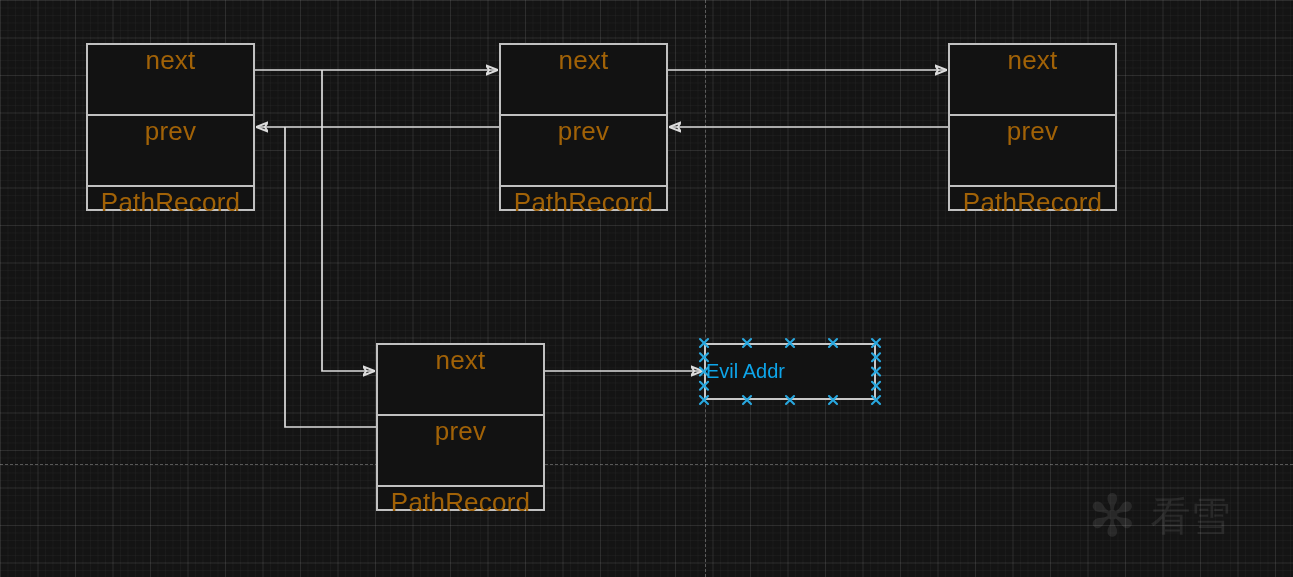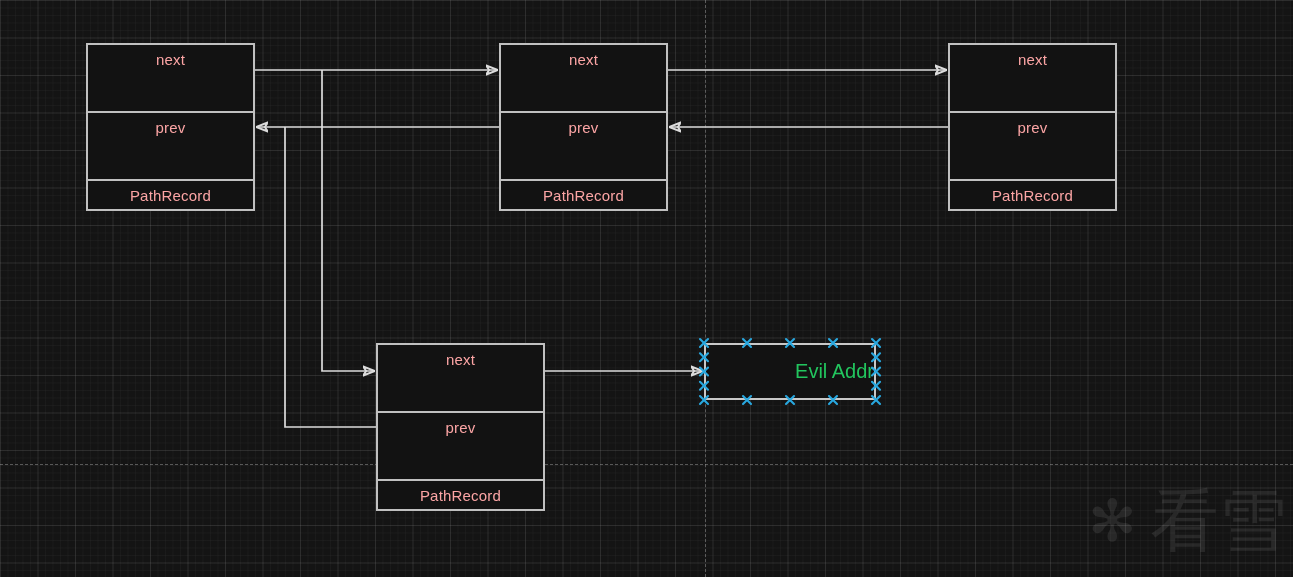--- a/index.html
+++ b/index.html
@@ -66,41 +66,41 @@
     background: #121212;
     border: 2px solid #c0c0c0;
     display: flex;
     flex-direction: column;
   }
   .node .field {
     flex: 1 1 0;
     display: flex;
     align-items: center;
     justify-content: center;
-    color: #fca5a5;
-    font-size: 15px;
+    color: #a16207;
+    font-size: 26px;
     letter-spacing: 0.2px;
     box-sizing: border-box;
     text-align: center;
   }
   .node .field + .field {
     border-top: 2px solid #c0c0c0;
     margin-top: 38px;
   }
 
   
   .plain-node {
     position: absolute;
     box-sizing: border-box;
     background: #121212;
     border: 2px solid #c8c8c8;
     display: flex;
     align-items: center;
-    justify-content: flex-end;
-    color: #22c55e;
+    justify-content: flex-start;
+    color: #0ea5e9;
     font-size: 20px;
   }
   .handles {
     position: absolute;
     left: 0;
     top: 0;
     overflow: visible;
     pointer-events: none;
   }
   .handles line {
@@ -113,21 +113,21 @@
   .watermark {
     position: absolute;
     display: flex;
     align-items: center;
     gap: 14px;
     opacity: 1;
     pointer-events: none;
   }
   .watermark .wm-text {
     color: rgba(255,255,255,0.085);
-    font-size: 68px;
+    font-size: 40px;
     font-family: "DejaVu Sans", sans-serif;
     line-height: 1;
   }
   .watermark .wm-flake {
     color: rgba(255,255,255,0.085);
     font-size: 58px;
     line-height: 1;
     font-family: "DejaVu Sans", sans-serif;
   }
 </style>

